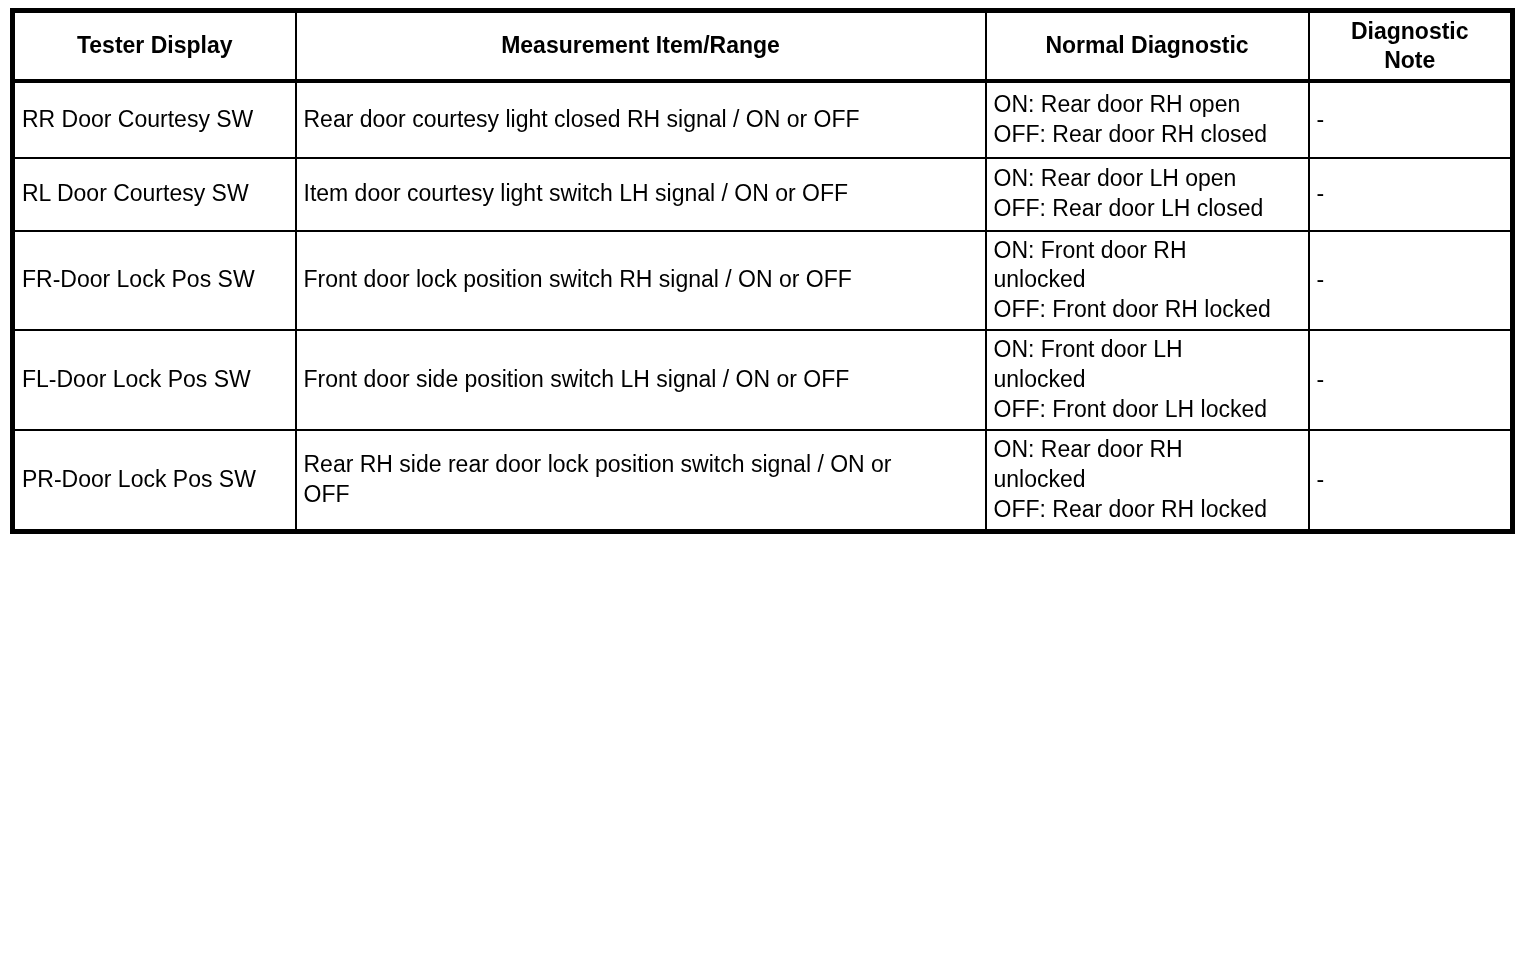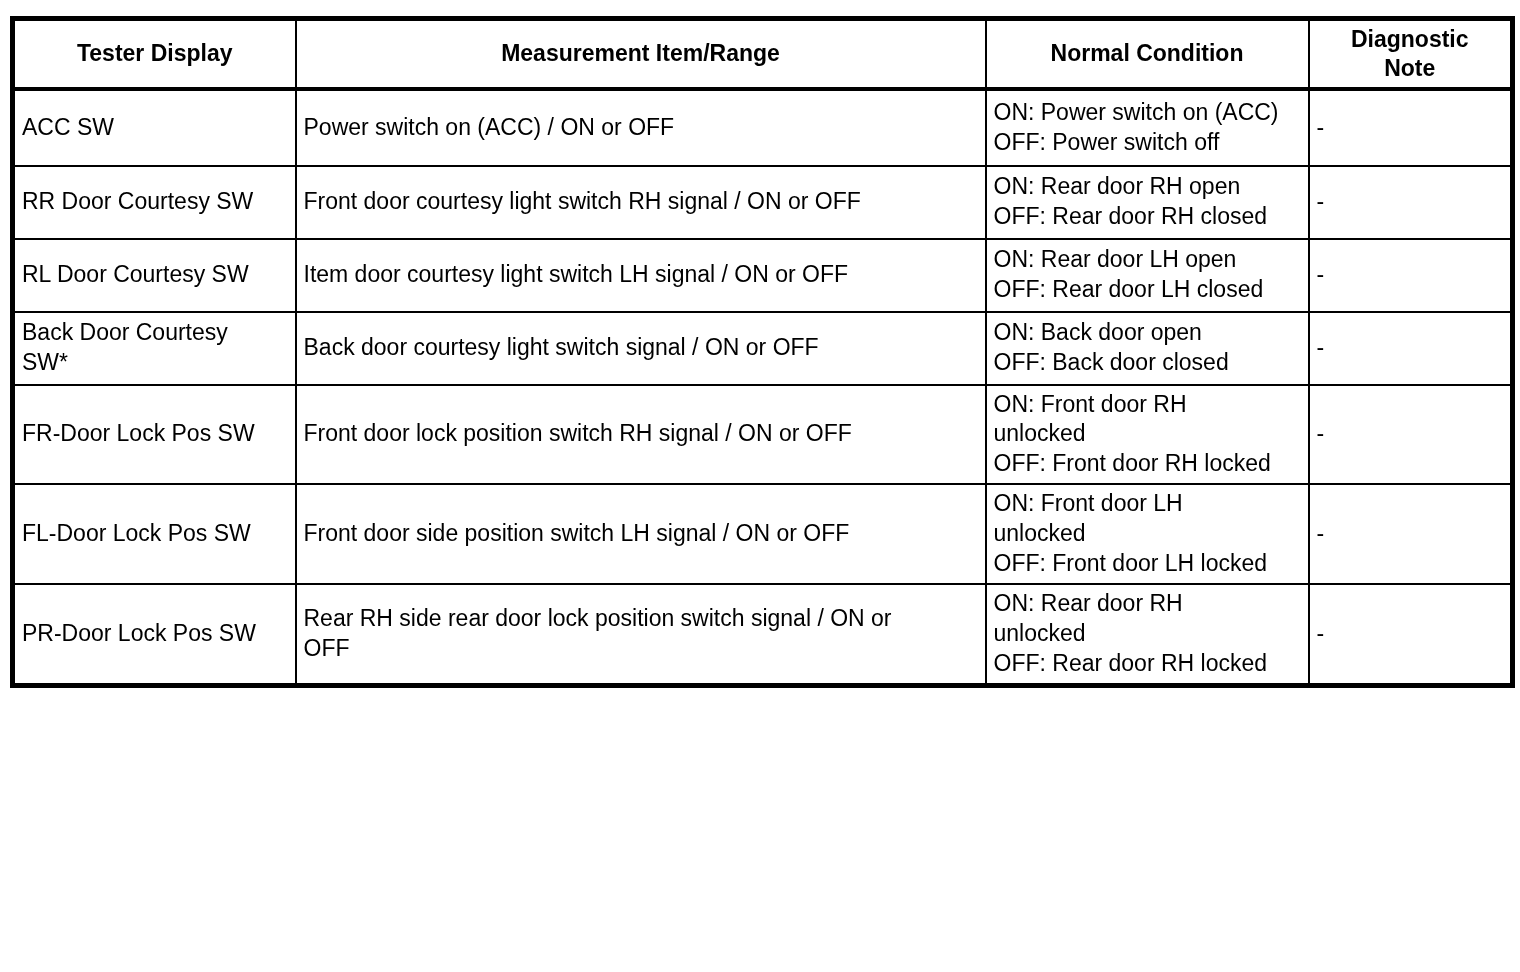--- a/index.html
+++ b/index.html
@@ -5,21 +5,21 @@
   html, body {
     margin: 0;
     padding: 0;
     background: #ffffff;
   }
   .page {
     width: 1520px;
     height: 972px;
     background: #ffffff;
     box-sizing: border-box;
-    padding: 16px 10px;
+    padding: 8px 10px;
   }
   table.data-table {
     border-collapse: collapse;
     table-layout: fixed;
     width: 1500px;
     font-family: "Liberation Sans", "DejaVu Sans", sans-serif;
     color: #000000;
     border: 5px solid #000000;
   }
   th, td {
@@ -58,53 +58,38 @@
     <colgroup>
       <col style="width:283px">
       <col style="width:690px">
       <col style="width:323px">
       <col style="width:204px">
     </colgroup>
     <thead>
       <tr>
         <th>Tester Display</th>
         <th>Measurement Item/Range</th>
-        <th>Normal Condition</th>
+        <th>Normal Diagnostic</th>
         <th>Diagnostic
 Note</th>
       </tr>
     </thead>
     <tbody>
       <tr>
-        <td>ACC SW</td>
-        <td>Power switch on (ACC) / ON or OFF</td>
-        <td>ON: Power switch on (ACC)
-OFF: Power switch off</td>
-        <td>-</td>
-      </tr>
-      <tr>
         <td>RR Door Courtesy SW</td>
-        <td>Front door courtesy light switch RH signal / ON or OFF</td>
+        <td>Rear door courtesy light closed RH signal / ON or OFF</td>
         <td>ON: Rear door RH open
 OFF: Rear door RH closed</td>
         <td>-</td>
       </tr>
       <tr>
         <td>RL Door Courtesy SW</td>
         <td>Item door courtesy light switch LH signal / ON or OFF</td>
         <td>ON: Rear door LH open
 OFF: Rear door LH closed</td>
-        <td>-</td>
-      </tr>
-      <tr>
-        <td>Back Door Courtesy
-SW*</td>
-        <td>Back door courtesy light switch signal / ON or OFF</td>
-        <td>ON: Back door open
-OFF: Back door closed</td>
         <td>-</td>
       </tr>
       <tr>
         <td>FR-Door Lock Pos SW</td>
         <td>Front door lock position switch RH signal / ON or OFF</td>
         <td>ON: Front door RH
 unlocked
 OFF: Front door RH locked</td>
         <td>-</td>
       </tr>

